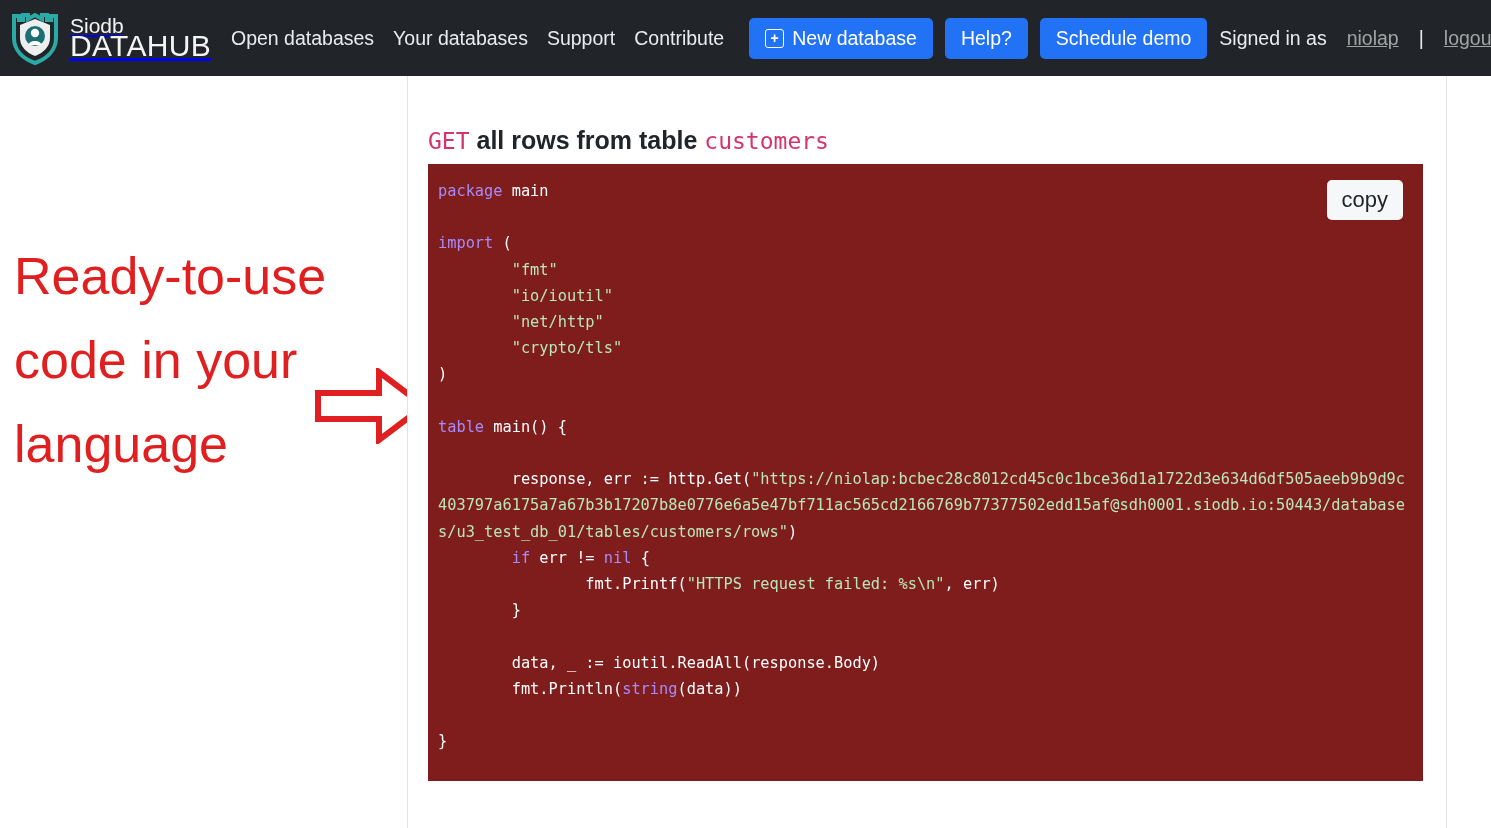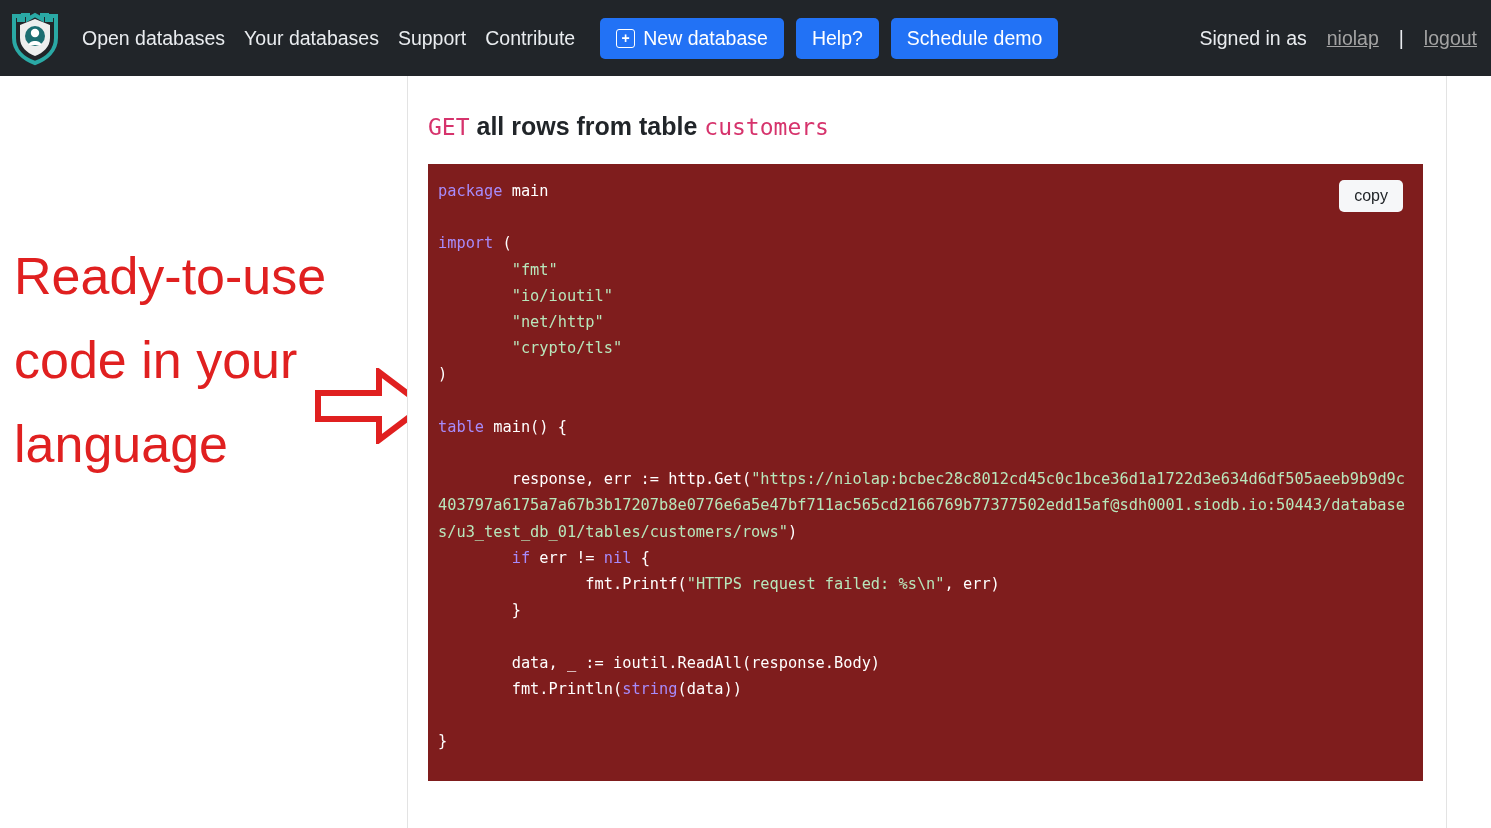--- a/index.html
+++ b/index.html
@@ -128,21 +128,21 @@
   }
   #annotation-arrow {
     position: absolute;
     left: 315px; top: 292px;
     width: 112px; height: 76px;
   }
 
   
   #endpoint-heading {
     position: absolute;
-    left: 428px; top: 112px;
+    left: 428px; top: 126px;
     font-size: 25px;
     color: #212529;
     font-weight: 700;
     white-space: nowrap;
   }
   .mono-pink {
     font-family: "DejaVu Sans Mono", monospace;
     color: #d6336c;
     font-weight: 400;
     font-size: 23px;
@@ -171,39 +171,43 @@
   #code-text .str { color: #b8e6bb; }
   #code-text .pl  { color: #ffffff; }
 
   #copy-button {
     position: absolute;
     right: 20px; top: 16px;
     background: #f6f7f9;
     color: #212529;
     border: none;
     border-radius: 5px;
-    font-size: 16px;
+    font-size: 22px;
     font-family: "Liberation Sans", sans-serif;
     padding: 7px 15px;
     cursor: pointer;
   }
 </style>
 </head>
 <body>
 
 <div id="topnav">
 
   <a id="brand" href="#">
     <svg id="brand-logo" viewBox="0 0 54 56">
       <path d="M6 11 L6 6 L11 6 L11 10 L15 10 L15 5 L20 5 L20 9 L27 5 L34 9 L34 5 L39 5 L39 10 L43 10 L43 6 L48 6 L48 11 L48 28 C48 41 38 49 27 53 C16 49 6 41 6 28 Z" fill="none" stroke="#2aa9a5" stroke-width="4"></path>
       <path d="M12 15 L12 28 C12 37 19 43 27 46 C35 43 42 37 42 28 L42 15 L27 9 Z" fill="#ffffff" opacity="0.92"></path>
       <circle cx="27" cy="26" r="10" fill="#1c6e72"></circle>
       <circle cx="27" cy="23" r="4.2" fill="#ffffff"></circle>
       <path d="M20.5 35 C21.5 29.5 32.5 29.5 33.5 35 Z" fill="#ffffff"></path>
     </svg>
+    <span class="brand-words">
+      <span class="brand-top">Siodb</span>
+      <span class="brand-bottom">DATAHUB</span>
+    </span>
   </a>
 
   <a class="navlink" href="#">Open databases</a>
   <a class="navlink" href="#">Your databases</a>
   <a class="navlink" href="#">Support</a>
   <a class="navlink" href="#">Contribute</a>
 
   <button class="btn" id="btn-new-database">
     <span class="plus-box">+</span>
     <span>New database</span>

